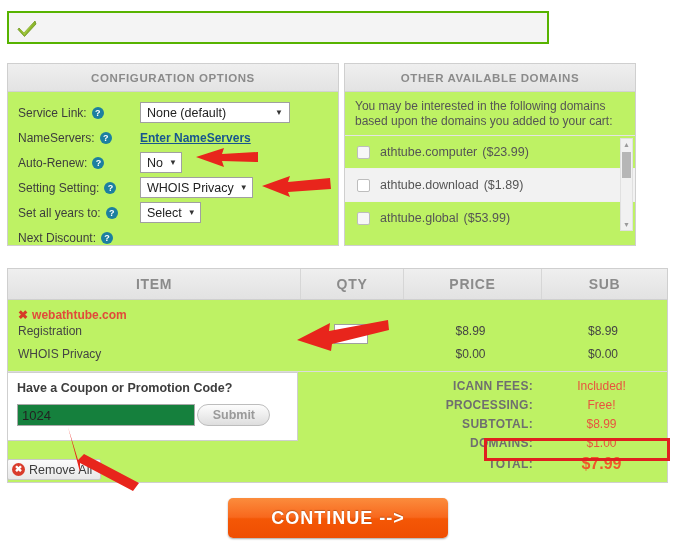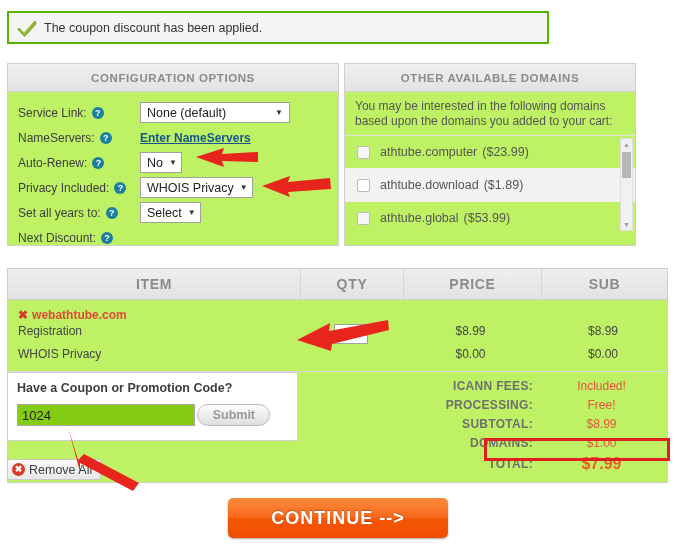--- a/index.html
+++ b/index.html
@@ -271,21 +271,21 @@
     font-size: 12.5px;
     font-weight: bold;
     color: #3d3d3d;
     margin-bottom: 9px;
   }
   .coupon-input {
     box-sizing: border-box;
     width: 178px;
     height: 22px;
     border: 1px solid #a9a9a9;
-    background: #84cc16;
+    background: #15803d;
     font-size: 13px;
     font-family: "Liberation Sans", sans-serif;
     color: #222;
     padding: 0 4px;
     vertical-align: middle;
   }
   .coupon-submit {
     box-sizing: border-box;
     display: inline-flex;
     align-items: center;
@@ -411,21 +411,20 @@
 </head>
 <body>
 
 <div class="alert">
   <span class="alert-check">
     <svg width="20" height="18" viewBox="0 0 20 18">
       <path d="M2 9 L7 14 L18 2 L19 5 L7.5 17.5 L1 10.5 Z" fill="#8cb72b" stroke="#6f9420" stroke-width="0.8"></path>
       <path d="M2.4 9.3 L7.1 13.6 L17.6 2.6 L7.4 16.2 Z" fill="#a8cc46" opacity=".75"></path>
     </svg>
   </span>
-  <span class="alert-text">The coupon discount has been applied.</span>
 </div>
 
 <div class="panel" id="config-panel">
   <div class="panel-head">CONFIGURATION OPTIONS</div>
   <div class="cfg-body">
 
     <div class="cfg-row">
       <span class="cfg-label">
         <span class="cfg-label-text">Service Link:</span>
         <span class="help-icon">?</span>
@@ -450,21 +449,21 @@
         <span class="help-icon">?</span>
       </span>
       <span class="fauxselect">
         <span>No</span>
         <span class="caret">▼</span>
       </span>
     </div>
 
     <div class="cfg-row">
       <span class="cfg-label">
-        <span class="cfg-label-text">Privacy Included:</span>
+        <span class="cfg-label-text">Setting Setting:</span>
         <span class="help-icon">?</span>
       </span>
       <span class="fauxselect">
         <span>WHOIS Privacy</span>
         <span class="caret">▼</span>
       </span>
     </div>
 
     <div class="cfg-row">
       <span class="cfg-label">

